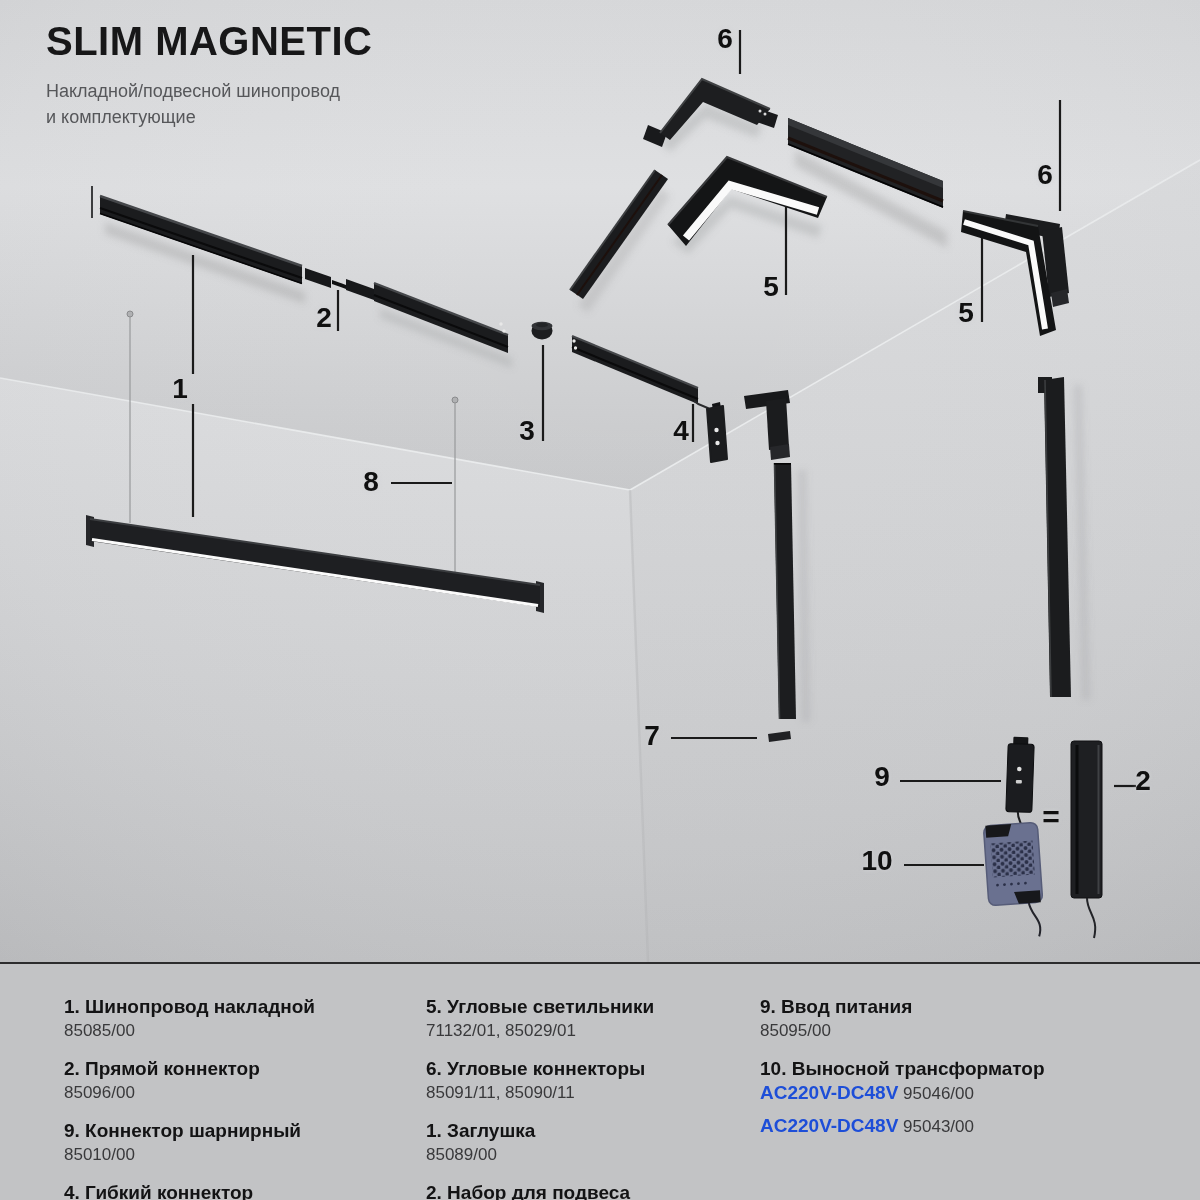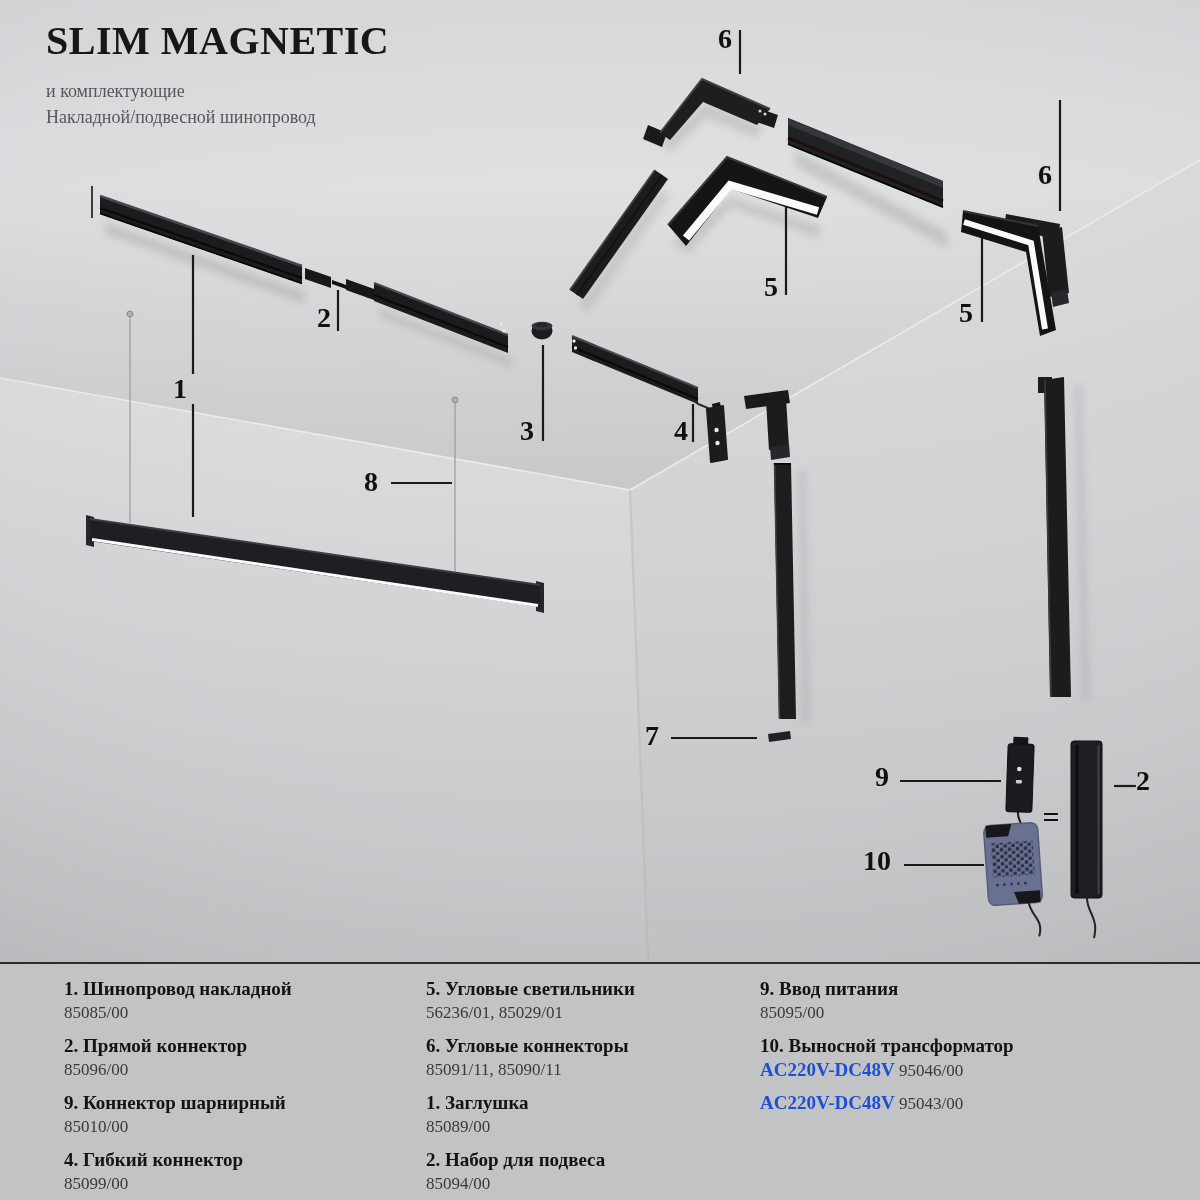--- a/index.html
+++ b/index.html
@@ -1,40 +1,40 @@
 <!DOCTYPE html>
 <html><head>
 <meta charset="utf-8">
 <style>
   html,body{margin:0;padding:0;background:#9aa0a4;}
   .stage{
     position:relative;width:1200px;height:1200px;overflow:hidden;
     background:#d2d3d5;
-    font-family:Liberation Serif, serif;
+    font-family:Liberation Sans, sans-serif;
   }
   .scene{position:absolute;left:0;top:0;}
   .header{position:absolute;left:46px;top:20px;}
   .title{font-size:40px;font-weight:700;letter-spacing:.5px;color:#171718;line-height:1.05;}
   .subtitle{margin-top:16px;font-size:18px;line-height:26px;color:#56575a;}
   .co{
     position:absolute;transform:translate(-50%,-50%);
     font-size:28px;font-weight:700;color:#101010;line-height:1;
     text-shadow:0 0 4px rgba(210,211,213,.9);
   }
   .co.eq{font-size:30px;}
   .legend{
     position:absolute;left:0;top:962px;width:1200px;height:238px;
     background:#c2c3c5;border-top:2px solid #2c2c2d;box-sizing:border-box;
   }
   .leg-col{position:absolute;top:14px;}
   .leg-col.c1{left:64px;width:340px;}
   .leg-col.c2{left:426px;width:315px;}
   .leg-col.c3{left:760px;width:430px;}
   .leg-item{margin-bottom:13px;}
-  .leg-title{font-size:19px;font-weight:700;color:#131314;line-height:22px;}
+  .leg-title{font-size:19px;font-weight:700;color:#131314;line-height:22px;margin-top:18px;}
   .leg-line2{margin-top:3px;font-size:17px;color:#39393b;line-height:19px;}
   .leg-line2 .b2{font-size:19px;font-weight:700;color:#1d4ed8;}
 </style>
 </head>
 <body>
 
 <div class="stage">
 
   <svg class="scene" width="1200" height="962" viewBox="0 0 1200 962">
     <defs>
@@ -247,22 +247,22 @@
       <line x1="391" y1="483" x2="452" y2="483"></line>
       <line x1="900" y1="781" x2="1001" y2="781"></line>
       <line x1="904" y1="865" x2="984" y2="865"></line>
       <line x1="1114" y1="786" x2="1136" y2="786"></line>
     </g>
   </svg>
 
   <div class="header">
     <div class="title">SLIM MAGNETIC</div>
     <div class="subtitle">
+      <div>Накладной/подвесной шинопровод</div>
       <div>и комплектующие</div>
-      <div>Накладной/подвесной шинопровод</div>
     </div>
   </div>
 
   <span class="co" style="left:180px;top:389px">1</span>
   <span class="co" style="left:324px;top:318px">2</span>
   <span class="co" style="left:527px;top:431px">3</span>
   <span class="co" style="left:681px;top:431px">4</span>
   <span class="co" style="left:771px;top:287px">5</span>
   <span class="co" style="left:966px;top:313px">5</span>
   <span class="co" style="left:725px;top:39px">6</span>
@@ -289,21 +289,21 @@
         <div class="leg-line2">85010/00</div>
       </div>
       <div class="leg-item">
         <div class="leg-title">4. Гибкий коннектор</div>
         <div class="leg-line2">85099/00</div>
       </div>
     </div>
     <div class="leg-col c2">
       <div class="leg-item">
         <div class="leg-title">5. Угловые светильники</div>
-        <div class="leg-line2">56236/01, 85029/01</div>
+        <div class="leg-line2">71132/01, 85029/01</div>
       </div>
       <div class="leg-item">
         <div class="leg-title">6. Угловые коннекторы</div>
         <div class="leg-line2">85091/11, 85090/11</div>
       </div>
       <div class="leg-item">
         <div class="leg-title">1. Заглушка</div>
         <div class="leg-line2">85089/00</div>
       </div>
       <div class="leg-item">

